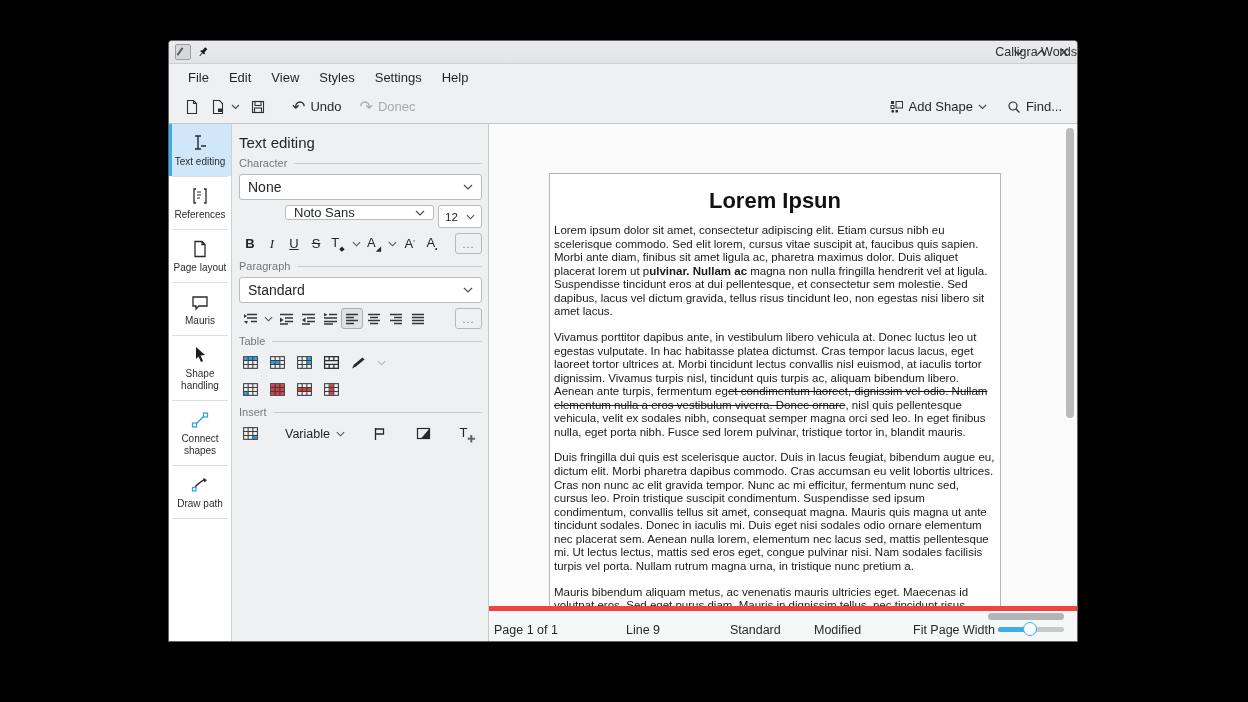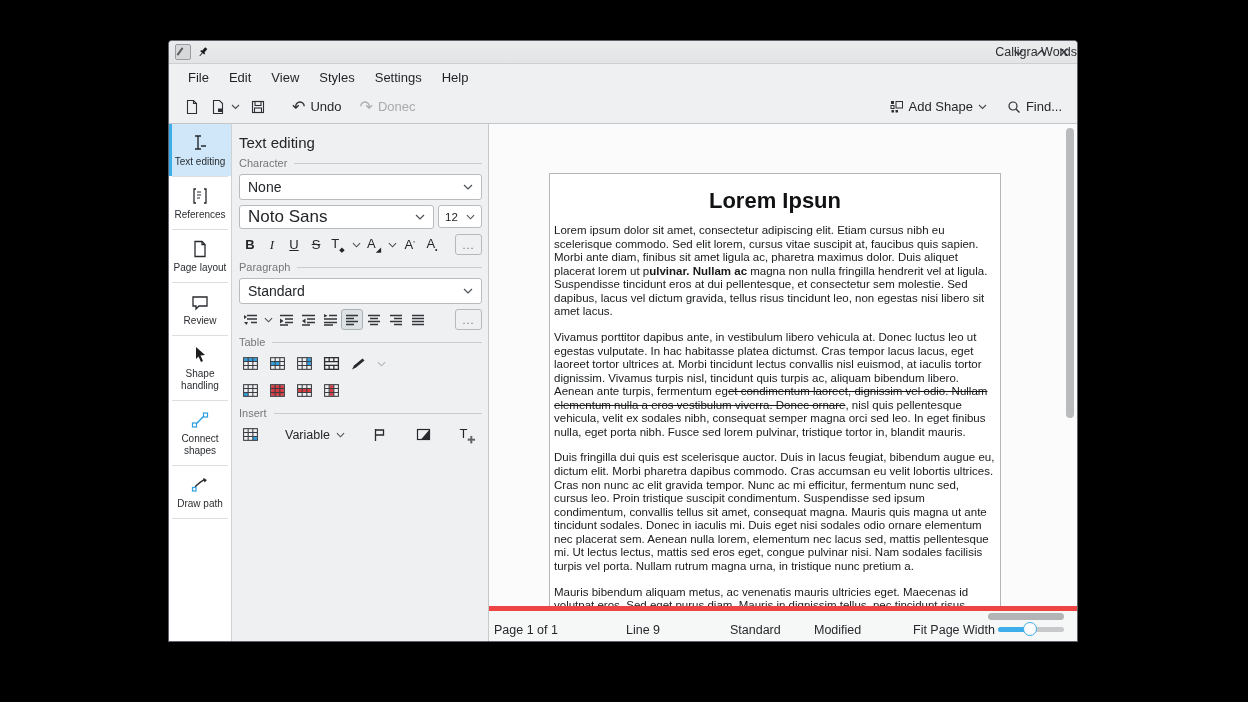--- a/index.html
+++ b/index.html
@@ -38,21 +38,21 @@
   .panel{width:257px;border-right:1px solid #c6c9ca;padding:8px 6px 0 7px;box-sizing:border-box;flex:0 0 auto;background:#eff0f1;}
   .panel-title{font-size:15px;color:#232629;margin:2px 0 6px 0;}
   .sec{display:flex;align-items:center;margin:4px 0 5px 0;}
   .sec .t{font-size:11px;color:#74787b;white-space:nowrap;}
   .sec .rule{flex:1;height:1px;background:#c9cccd;margin-left:7px;}
   .combo{background:#fff;border:1px solid #b9bcbe;border-radius:3px;display:flex;align-items:center;
     padding:0 8px;justify-content:space-between;box-sizing:border-box;}
   .combo .val{color:#232629;}
   .combo-lg{height:26px;font-size:14px;margin-bottom:5px;}
   .font-row{display:flex;gap:4px;margin-bottom:5px;}
-  .combo-font{height:24px;font-size:17px;flex:1;}
+  .combo-font{height:15px;font-size:13px;flex:1;margin-left:46px;}
   .combo-size{height:23px;font-size:11.5px;width:44px;padding:0 6px;}
   .btnrow{display:flex;align-items:center;margin:3px 0 6px 0;}
   .fbtn{width:22px;height:21px;display:flex;align-items:center;justify-content:center;border-radius:3px;
     color:#232629;font-size:13px;flex:0 0 auto;}
   .fbtn.sel{background:#dde2e5;border:1px solid #a9afb3;box-sizing:border-box;}
   .more-btn{border:1px solid #b6b9bb;border-radius:3px;width:25px;height:19px;display:flex;align-items:center;
     justify-content:center;color:#6f7376;font-size:11px;letter-spacing:1px;margin-left:auto;}
   .chv-btn{width:14px;height:21px;display:flex;align-items:center;justify-content:center;flex:0 0 auto;}
   .b-b{font-weight:bold;}
   .b-i{font-style:italic;font-family:"Liberation Serif",serif;}
@@ -209,21 +209,21 @@
           <path d="M5 2.5 h7 l3 3 v12 h-10 z" fill="none" stroke="#26292d" stroke-width="1.3"></path>
           <path d="M12 2.5 v3 h3" fill="none" stroke="#26292d" stroke-width="1.3"></path>
         </svg>
         <span class="lbl">Page layout</span>
       </div>
       <div class="tab-sep"></div>
       <div class="tab">
         <svg width="20" height="20" viewBox="0 0 20 20">
           <path d="M3 5 h14 v9 h-8 l-3 3 v-3 h-3 z" fill="none" stroke="#26292d" stroke-width="1.3"></path>
         </svg>
-        <span class="lbl">Review</span>
+        <span class="lbl">Mauris</span>
       </div>
       <div class="tab-sep"></div>
       <div class="tab">
         <svg width="20" height="20" viewBox="0 0 20 20">
           <path d="M6 2 L15 10 L10.5 10.5 L13 16 L11 17 L8.5 11.5 L6 14 Z" fill="#1b1d1f"></path>
         </svg>
         <span class="lbl">Shape handling</span>
       </div>
       <div class="tab-sep"></div>
       <div class="tab">

